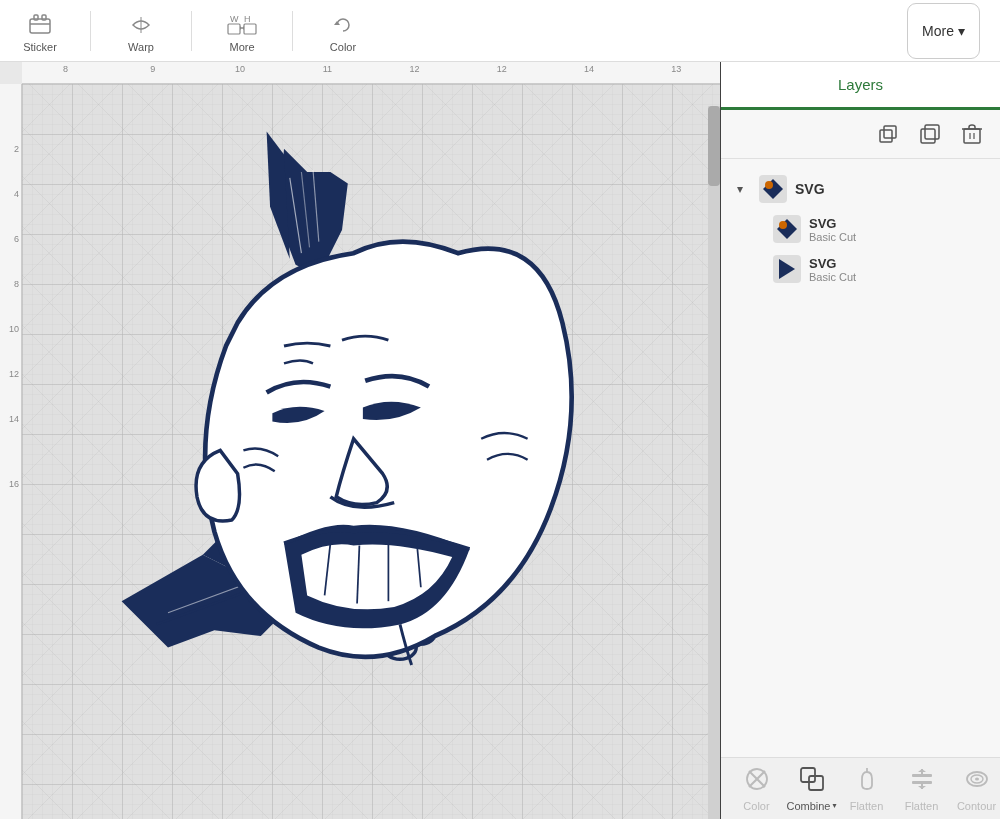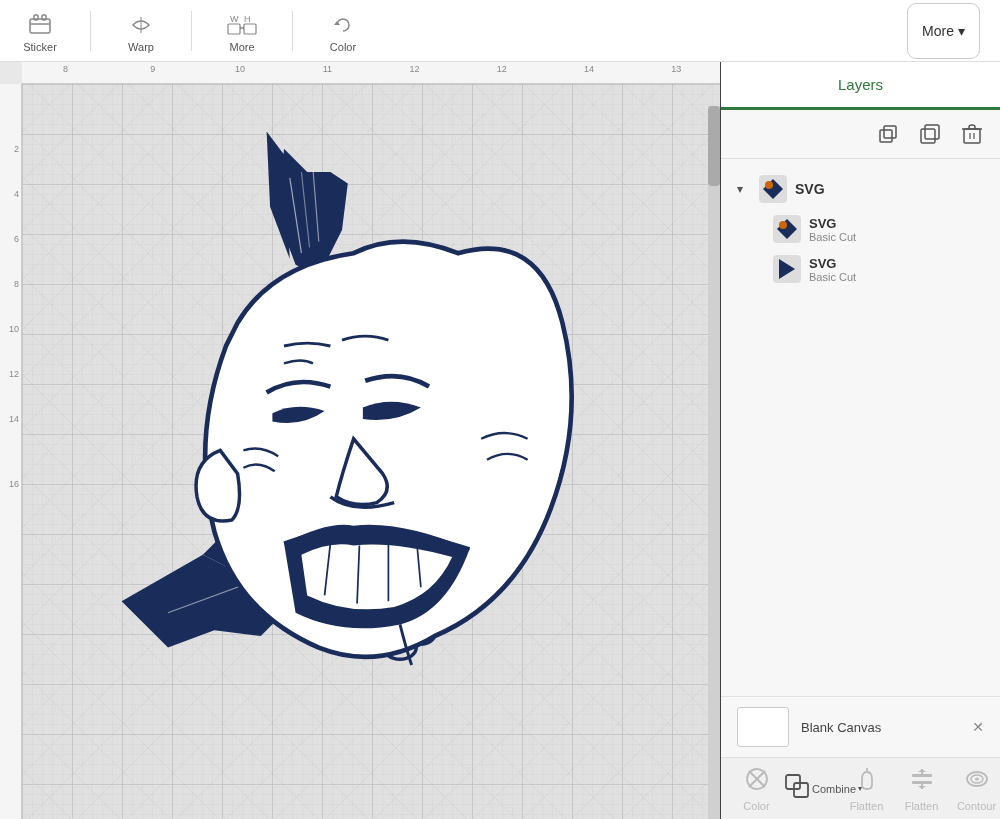--- a/index.html
+++ b/index.html
@@ -361,21 +361,21 @@
       flex: 1;
       text-align: center;
       font-size: 9px;
       color: #888;
       padding-top: 2px;
     }
 
     .combine-dropdown {
       position: relative;
       display: flex;
-      flex-direction: row;
+      flex-direction: column;
       align-items: center;
     }
   </style>
 </head>
 <body>
 
 <div class="toolbar">
   <div class="toolbar-item">
     <div class="icon-area">
       <svg width="28" height="28" viewBox="0 0 28 28">
@@ -590,25 +590,20 @@
             </svg>
           </div>
           <div class="sublayer-info">
             <span class="sublayer-name">SVG</span>
             <span class="sublayer-type">Basic Cut</span>
           </div>
         </div>
       </div>
     </div>
 
-    <div class="blank-canvas-row">
-      <div class="blank-canvas-thumb"></div>
-      <span class="blank-canvas-label">Blank Canvas</span>
-      <span class="blank-canvas-close">✕</span>
-    </div>
 
     <div class="bottom-bar">
       <div class="bottom-action disabled">
         <div class="action-icon">
           <svg width="26" height="26" viewBox="0 0 26 26">
             <circle cx="13" cy="13" r="10" fill="none" stroke="#bbb" stroke-width="1.8"></circle>
             <line x1="5" y1="5" x2="21" y2="21" stroke="#bbb" stroke-width="2"></line>
             <line x1="21" y1="5" x2="5" y2="21" stroke="#bbb" stroke-width="2"></line>
           </svg>
         </div>

